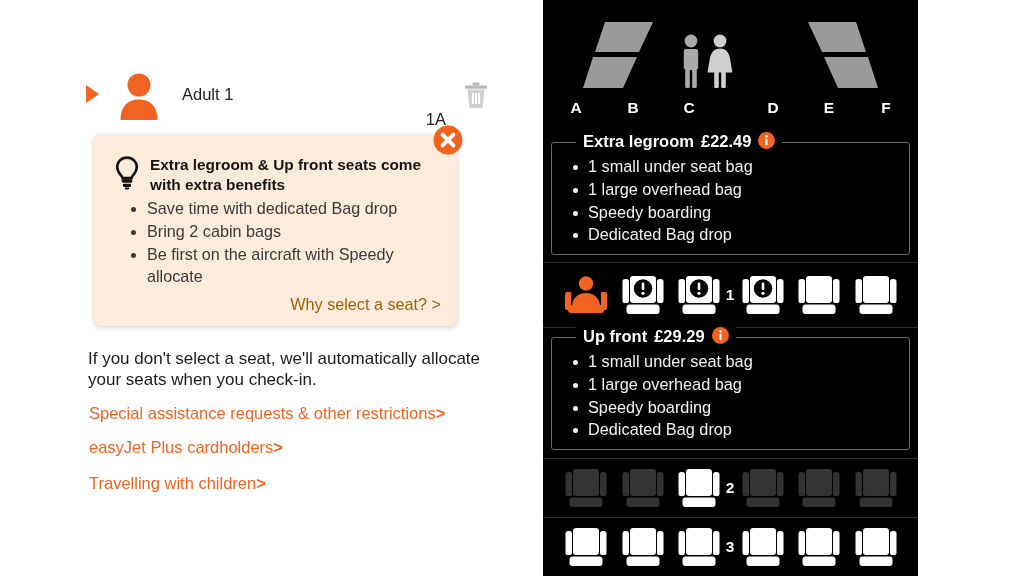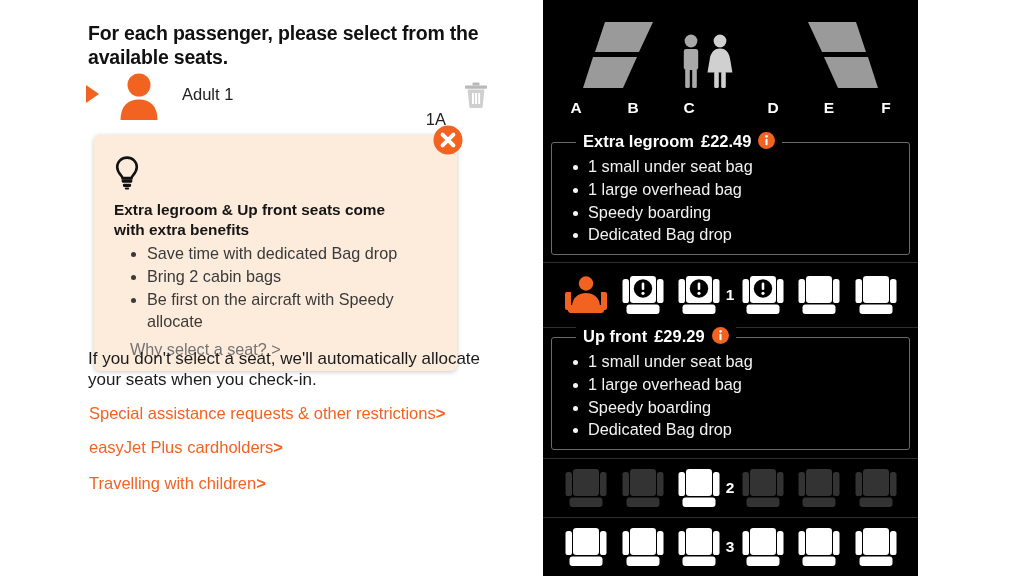--- a/index.html
+++ b/index.html
@@ -83,21 +83,20 @@
     border-radius: 6px;
     box-shadow: 0 1px 5px rgba(0,0,0,0.22);
     box-sizing: border-box;
     padding: 16px 16px 12px 14px;
   }
   #tooltip-card .tip-head {
     display: flex;
     align-items: flex-start;
     gap: 10px;
     margin: 4px 0 4px 6px;
-    flex-direction: column;
   }
   #tooltip-card .bulb-icon {
     flex: 0 0 auto;
     width: 26px; height: 34px;
     margin-top: 1px;
   }
   #tooltip-card .tip-title {
     font-size: 15.4px;
     font-weight: bold;
     line-height: 1.28;
@@ -122,22 +121,23 @@
     position: absolute;
     left: 1px; top: 9px;
     width: 5px; height: 5px;
     border-radius: 50%;
     background: #3a3a3a;
   }
   #tooltip-card .tip-link {
     display: block;
     margin: 8px 0 0 22px;
     font-size: 16.2px;
-    color: #737373;
+    color: #a16207;
     cursor: pointer;
+    text-align: right;
   }
   #tooltip-close {
     position: absolute;
     left: 432px; top: 124px;
     width: 32px; height: 32px;
     cursor: pointer;
   }
 
   
   #autoallocate-note {
@@ -278,21 +278,20 @@
     font-size: 15.5px;
     font-weight: bold;
     color: #ffffff;
   }
 </style>
 </head>
 <body>
 
 <div id="left-panel">
 
-  <div id="headline">For each passenger, please select from the available seats.</div>
 
   <div id="passenger-row">
     <div class="play-arrow"></div>
 
     <span class="pax-avatar">
       <svg viewBox="0 0 44 48" width="44" height="48" aria-hidden="true">
         <circle cx="22" cy="13" r="11.5" fill="#f26322"></circle>
         <path d="M3.5 48 C3.5 34 11 27.5 22 27.5 C33 27.5 40.5 34 40.5 48 Z" fill="#f26322"></path>
       </svg>
     </span>

